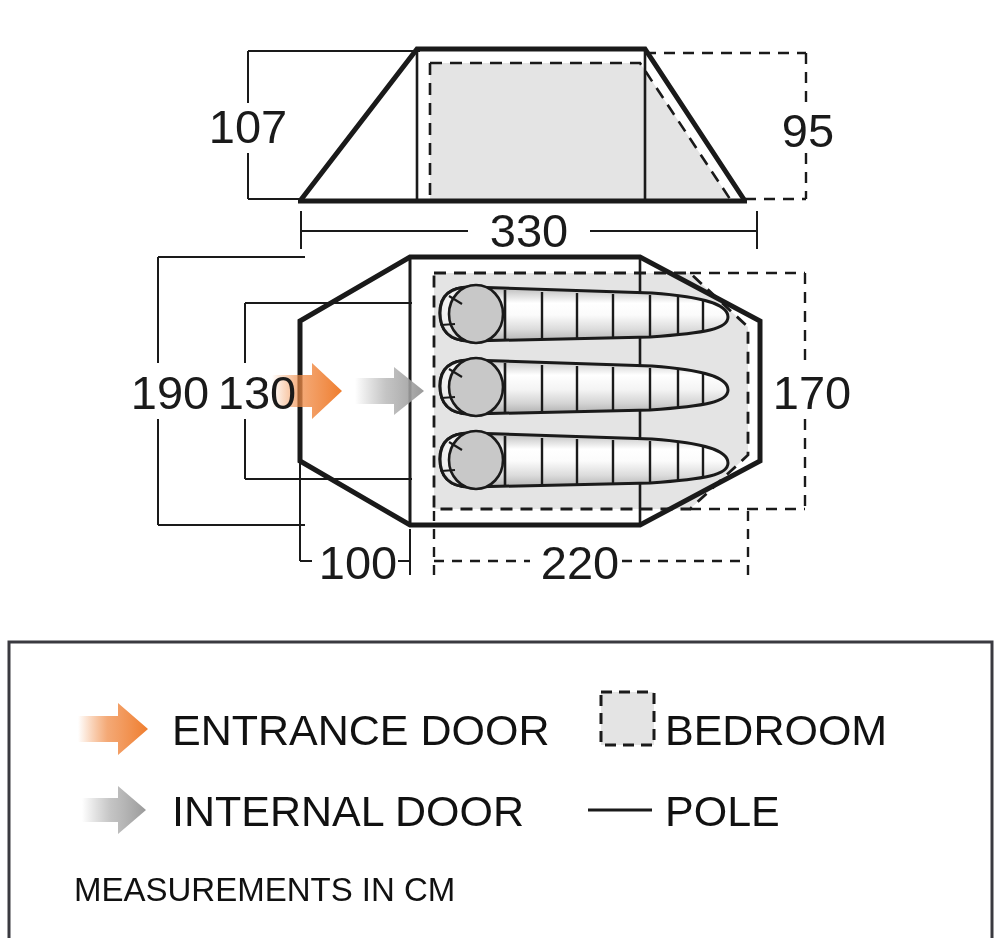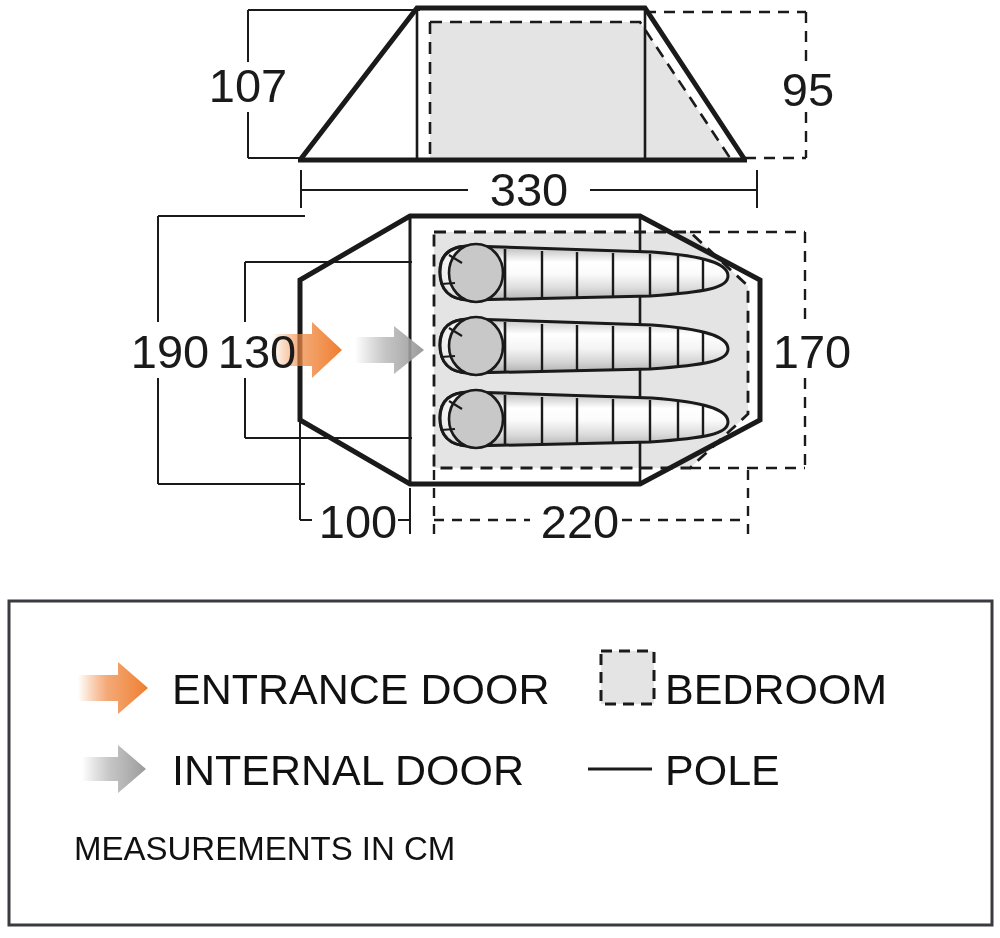--- a/index.html
+++ b/index.html
@@ -1,17 +1,17 @@
 <!DOCTYPE html>
 <html><head>
 <meta charset="utf-8">
 <style>
   html,body{margin:0;padding:0;background:#ffffff;}
   body{width:1000px;height:938px;font-family:"Liberation Sans",sans-serif;overflow:hidden;}
-  #stage{position:relative;width:1000px;height:762px;}
+  #stage{position:relative;width:1000px;height:762px;margin-top:41px;}
   svg{display:block;}
   .dimtext{font-family:"Liberation Sans",sans-serif;fill:#1a1a1a;}
   .legendtext{font-family:"Liberation Sans",sans-serif;fill:#111111;}
 </style>
 </head>
 <body>
 
 <div id="stage">
 
   <svg width="1000" height="938" viewBox="0 0 1000 938">

